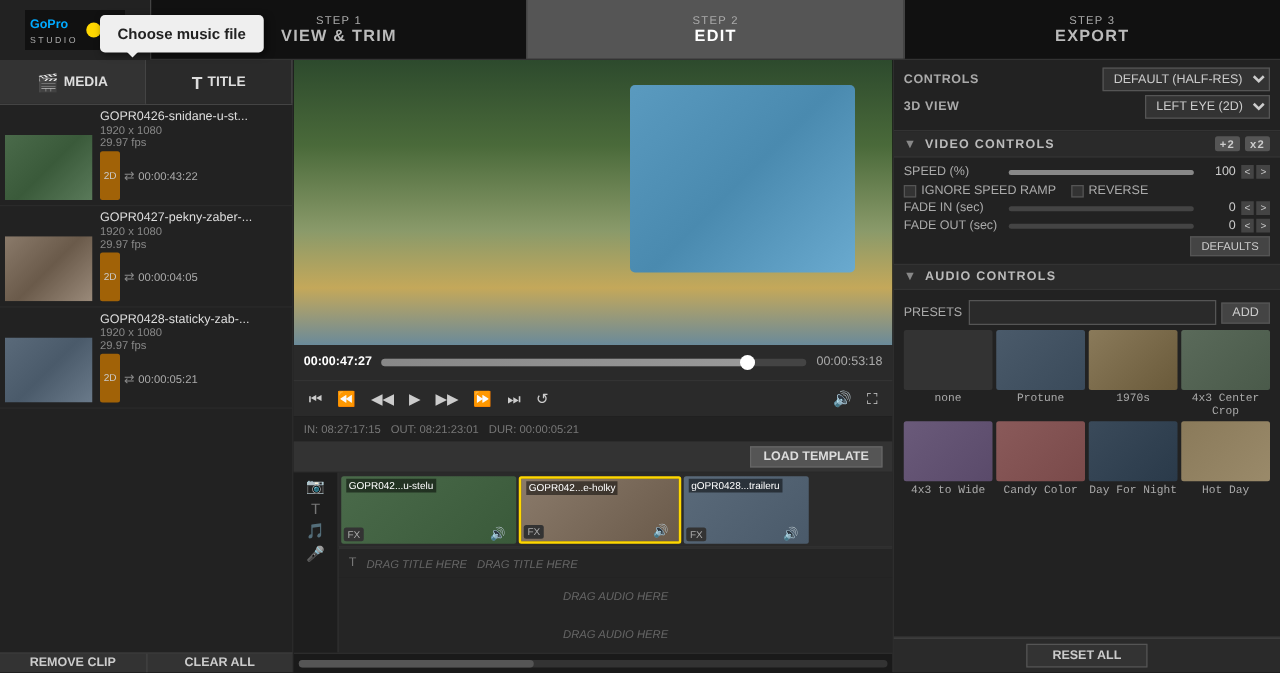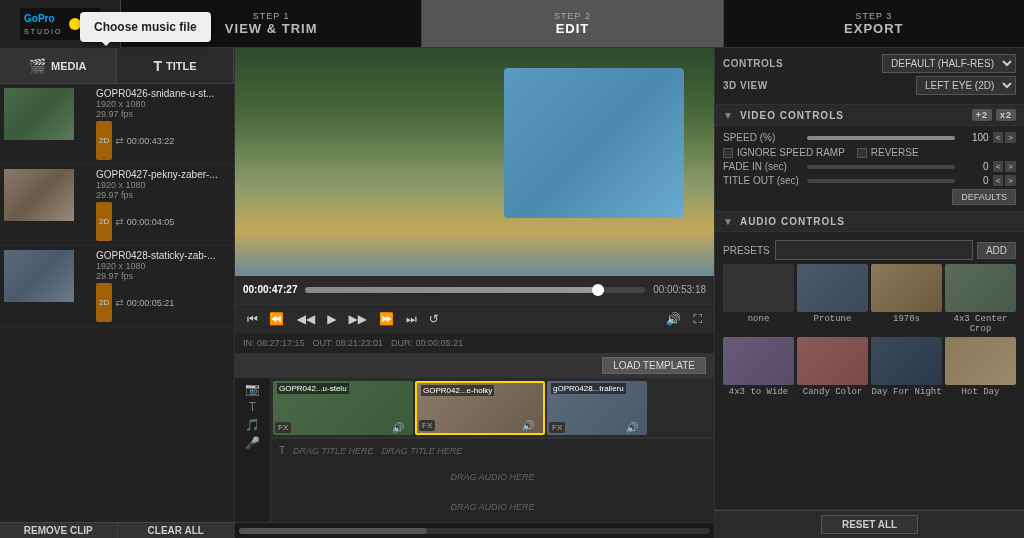--- a/index.html
+++ b/index.html
@@ -19,21 +19,21 @@
 
     
     .main { display: flex; height: calc(538px - 48px); }
 
     
     .left-panel { width: 235px; background: #222; border-right: 1px solid #333; display: flex; flex-direction: column; flex-shrink: 0; }
     .left-tabs { display: flex; height: 36px; border-bottom: 1px solid #444; }
     .left-tab { flex: 1; display: flex; align-items: center; justify-content: center; gap: 4px; cursor: pointer; background: #2a2a2a; border-right: 1px solid #444; font-size: 11px; font-weight: bold; color: #ddd; }
     .left-tab.active { background: #333; }
     .media-list { flex: 1; overflow-y: auto; }
-    .media-item { display: flex; align-items: flex-start; padding: 4px; border-bottom: 1px solid #2a2a2a; cursor: pointer; gap: 16px; }
+    .media-item { display: flex; align-items: flex-end; padding: 4px; border-bottom: 1px solid #2a2a2a; cursor: pointer; }
     .media-thumb { width: 70px; height: 52px; background: #555; flex-shrink: 0; object-fit: cover; overflow: hidden; position: relative; }
     .media-thumb-img { width: 100%; height: 100%; background: linear-gradient(135deg, #4a6a4a 0%, #3a5a3a 50%, #5a7a5a 100%); }
     .media-thumb-img.img2 { background: linear-gradient(135deg, #8a7a6a 0%, #6a5a4a 50%, #9a8a7a 100%); }
     .media-thumb-img.img3 { background: linear-gradient(135deg, #5a6a7a 0%, #4a5a6a 50%, #6a7a8a 100%); }
     .media-info { flex: 1; padding-left: 6px; }
     .media-name { font-size: 10px; color: #ddd; white-space: nowrap; overflow: hidden; text-overflow: ellipsis; }
     .media-res { font-size: 9px; color: #888; }
     .media-dur { font-size: 9px; color: #aaa; }
     .media-badges { display: flex; gap: 3px; margin-top: 2px; align-items: center; }
     .badge-2d { font-size: 8px; background: #a16207; padding: 15px 3px; border-radius: 2px; color: #ccc; }
@@ -50,21 +50,21 @@
     .timecode-bar { height: 28px; background: #2a2a2a; display: flex; align-items: center; padding: 0 8px; gap: 8px; font-size: 10px; color: #aaa; }
     .timecode-current { color: #fff; font-weight: bold; }
     .timecode-total { color: #aaa; }
     .progress-bar { flex: 1; height: 6px; background: #444; border-radius: 3px; position: relative; }
     .progress-fill { height: 100%; width: 88%; background: linear-gradient(90deg, #888 0%, #999 100%); border-radius: 3px; }
     .progress-thumb { position: absolute; right: 12%; top: -3px; width: 12px; height: 12px; background: #fff; border-radius: 50%; }
     .controls-bar { height: 30px; background: #2a2a2a; display: flex; align-items: center; padding: 0 8px; gap: 4px; border-top: 1px solid #333; }
     .ctrl-btn { background: none; border: none; color: #ccc; cursor: pointer; font-size: 12px; padding: 2px 4px; }
     .info-bar { height: 20px; background: #222; display: flex; align-items: center; padding: 0 8px; font-size: 9px; color: #777; gap: 8px; }
     .load-template-bar { height: 24px; background: #333; display: flex; align-items: center; justify-content: flex-end; padding: 0 8px; }
-    .load-template-btn { background: #555; border: 1px solid #666; color: #ddd; font-size: 10px; font-weight: normal; padding: 2px 10px; cursor: pointer; }
+    .load-template-btn { background: #555; border: 1px solid #666; color: #ddd; font-size: 10px; font-weight: bold; padding: 2px 10px; cursor: pointer; }
 
     
     .timeline { flex: 1; background: #222; border-top: 1px solid #333; display: flex; flex-direction: column; }
     .timeline-tracks { flex: 1; display: flex; position: relative; }
     .timeline-left { width: 36px; background: #1e1e1e; border-right: 1px solid #333; display: flex; flex-direction: column; align-items: center; padding-top: 4px; gap: 4px; }
     .timeline-icon { color: #777; font-size: 12px; cursor: pointer; }
     .timeline-content { flex: 1; position: relative; overflow: hidden; }
     .video-track { height: 60px; background: #2a2a2a; border-bottom: 1px solid #333; display: flex; align-items: center; gap: 2px; padding: 2px; position: relative; }
     .track-clip { height: 54px; border-radius: 2px; overflow: hidden; cursor: pointer; position: relative; flex-shrink: 0; }
     .clip1 { width: 140px; background: linear-gradient(135deg, #4a6a4a, #3a5a3a); }
@@ -383,21 +383,21 @@
         <span class="fade-label">FADE IN (sec)</span>
         <div class="fade-slider"></div>
         <span class="fade-value">0</span>
         <div class="vc-arrows">
           <button class="vc-arr">&lt;</button>
           <button class="vc-arr">&gt;</button>
         </div>
       </div>
 
       <div class="fade-row">
-        <span class="fade-label">TITLE OUT (sec)</span>
+        <span class="fade-label">FADE OUT (sec)</span>
         <div class="fade-slider"></div>
         <span class="fade-value">0</span>
         <div class="vc-arrows">
           <button class="vc-arr">&lt;</button>
           <button class="vc-arr">&gt;</button>
         </div>
       </div>
 
       <div class="defaults-btn">
         <button class="defaults-button">DEFAULTS</button>

